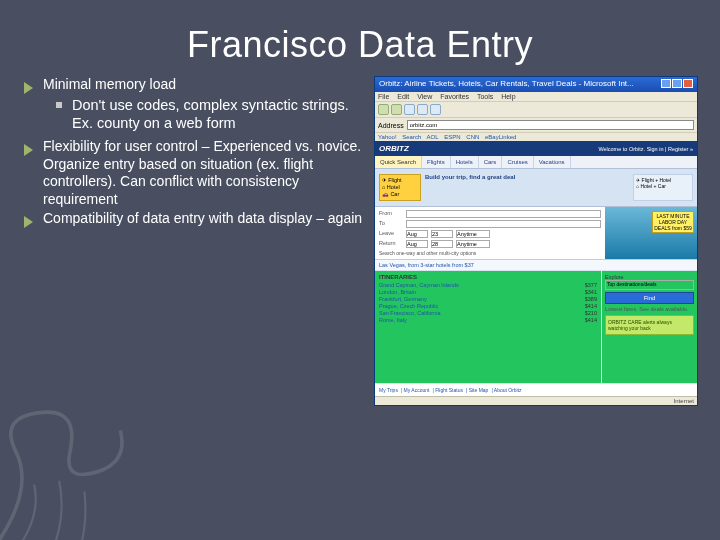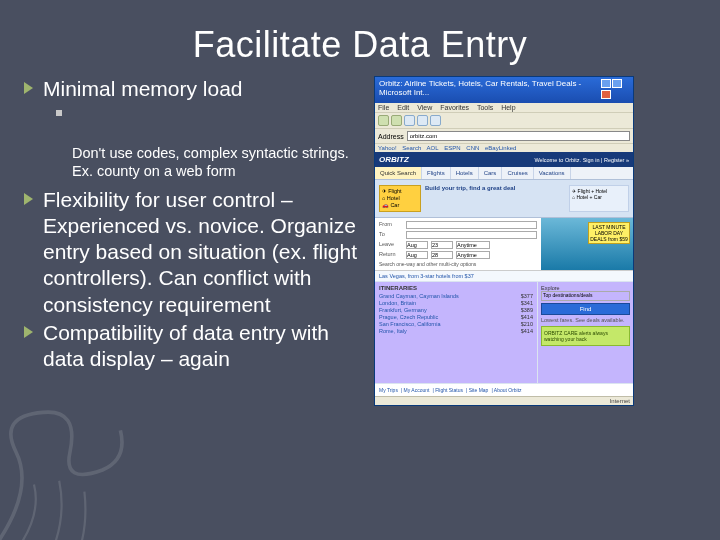--- a/index.html
+++ b/index.html
@@ -26,30 +26,30 @@
   .bullets { width: 350px; padding-right: 8px; }
   .bullet { display: flex; margin-bottom: 2px; }
   .triangle {
     width: 0; height: 0;
     border-top: 6px solid transparent;
     border-bottom: 6px solid transparent;
     border-left: 9px solid #9fb56e;
     margin-top: 6px; margin-right: 10px;
     flex: 0 0 auto;
   }
-  .bullet-text { font-size: 21px; line-height: 1.25; }
+  .bullet-text { font-size: 14px; line-height: 1.25; }
   .sub-bullets { margin: 2px 0 6px 32px; }
   .sub-bullet { display: flex; margin-bottom: 2px; }
   .square {
     width: 6px; height: 6px; background: #c9c9c9;
     margin-top: 6px; margin-right: 10px; flex: 0 0 auto;
   }
-  .sub-text { font-size: 14.5px; line-height: 1.25; margin-top: 40px; }
+  .sub-text { font-size: 14.5px; line-height: 1.25; }
   .screenie {
-    width: 260px; height: 330px;
+    width: 324px; height: 330px;
     background: #fff; border: 1px solid #0a3a7a;
     font-size: 7px; color: #000;
     display: flex; flex-direction: column;
   }
   .sc-titlebar {
     background: linear-gradient(#2a6bd8,#1a4db0);
     color: #fff; font-size: 8px;
     padding: 2px 4px; display:flex; justify-content:space-between;
   }
   .sc-winbtns span {
@@ -59,21 +59,21 @@
   .sc-winbtns span:last-child { background:#e06040; }
   .sc-menubar { background:#ece9d8; padding:1px 3px; font-size:7px; color:#333; }
   .sc-menubar span { margin-right:6px; }
   .sc-toolbar { background:#ece9d8; padding:2px 3px; border-top:1px solid #d0cdb8; display:flex; gap:2px; }
   .tb-btn { width:11px; height:11px; background:#cfe0b0; border:1px solid #99aa77; border-radius:2px; }
   .tb-btn.b2{background:#dde9f5;border-color:#88aacc;}
   .sc-addr { background:#ece9d8; padding:2px 3px; display:flex; align-items:center; gap:3px; border-top:1px solid #d0cdb8;}
   .sc-addr input{ flex:1; height:10px; font-size:6px; border:1px solid #888; background:#fff; padding:0 2px;}
   .sc-linkbar { background:#ece9d8; padding:1px 3px; font-size:6px; color:#336; border-top:1px solid #d0cdb8;}
   .sc-linkbar span{margin-right:4px; color:#2255aa;}
-  .sc-page { flex:1; background:#c4b5fd; display:flex; flex-direction:column; overflow:hidden;}
+  .sc-page { flex:1; background:#22c55e; display:flex; flex-direction:column; overflow:hidden;}
   .sc-brand { background:#173a7a; color:#fff; padding:3px 4px; font-size:8px; font-weight:bold; font-style:italic; display:flex; justify-content:space-between; align-items:center;}
   .sc-brand-r{font-size:5.5px; font-weight:normal; font-style:normal;}
   .sc-navtabs{background:#eef2f8; display:flex; font-size:6px; border-bottom:1px solid #b0c0d8;}
   .sc-tab{padding:3px 5px; border-right:1px solid #c8d4e8; color:#224488;}
   .sc-tab.active{background:#fff3c0; color:#333;}
   .sc-searchbox{background:#d6e3f3; padding:5px 4px; display:flex; gap:4px; border-bottom:1px solid #b0c0d8;}
   .sc-sb-left{width:42px; font-size:5.5px; background:#ffd040; border:1px solid #c9a020; padding:2px;}
   .sc-sb-left div{margin-bottom:1px;}
   .sc-sb-mid{flex:1; font-size:6px;}
   .sc-sb-mid .tag{color:#224488; font-weight:bold;}
@@ -100,21 +100,21 @@
   .sc-status{background:#ece9d8; padding:1px 3px; font-size:6px; color:#444; display:flex; justify-content:space-between; border-top:1px solid #c0bda8;}
 </style>
 </head>
 <body>
 
 <svg class="bg-deco" viewBox="0 0 100 100">
   <path d="M10 90 Q30 60 20 40 Q10 20 35 18 Q55 16 50 40 Q46 58 68 50 Q82 44 78 28" stroke="#fff" stroke-width="2" fill="none"></path>
   <path d="M22 92 Q34 74 30 58 M40 95 Q48 76 44 56 M55 95 Q60 80 58 62" stroke="#fff" stroke-width="1.2" fill="none"></path>
 </svg>
 
-<h1 class="title">Facilitate Data Entry</h1>
+<h1 class="title">Francisco Data Entry</h1>
 
 <div class="content-row">
   <div class="bullets">
 
     <div class="bullet">
       <div class="triangle"></div>
       <div class="bullet-text">Minimal memory load</div>
     </div>
     <div class="sub-bullets">
       <div class="sub-bullet">

